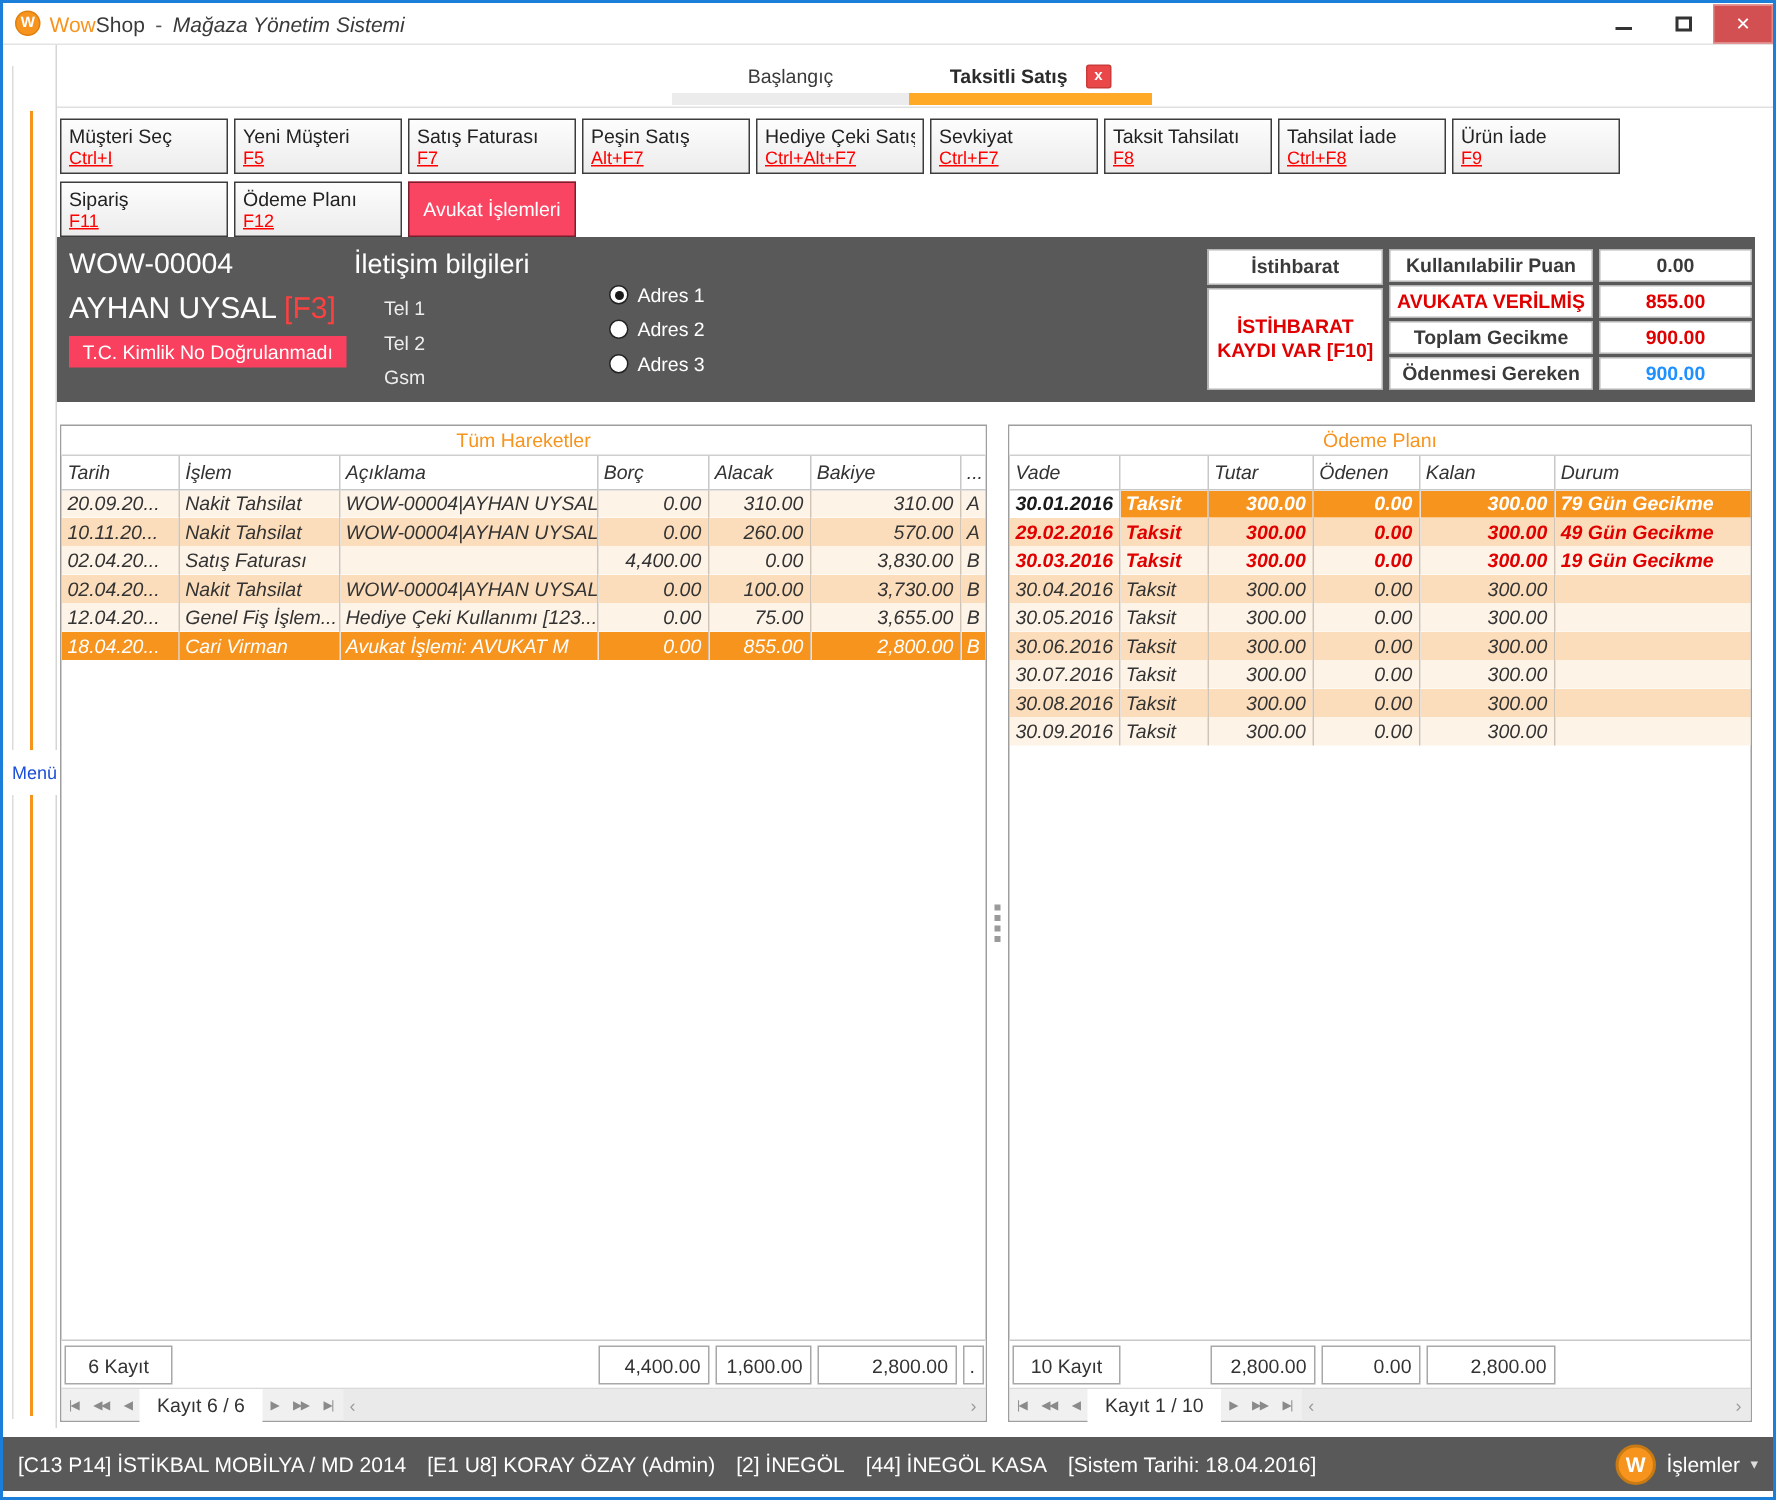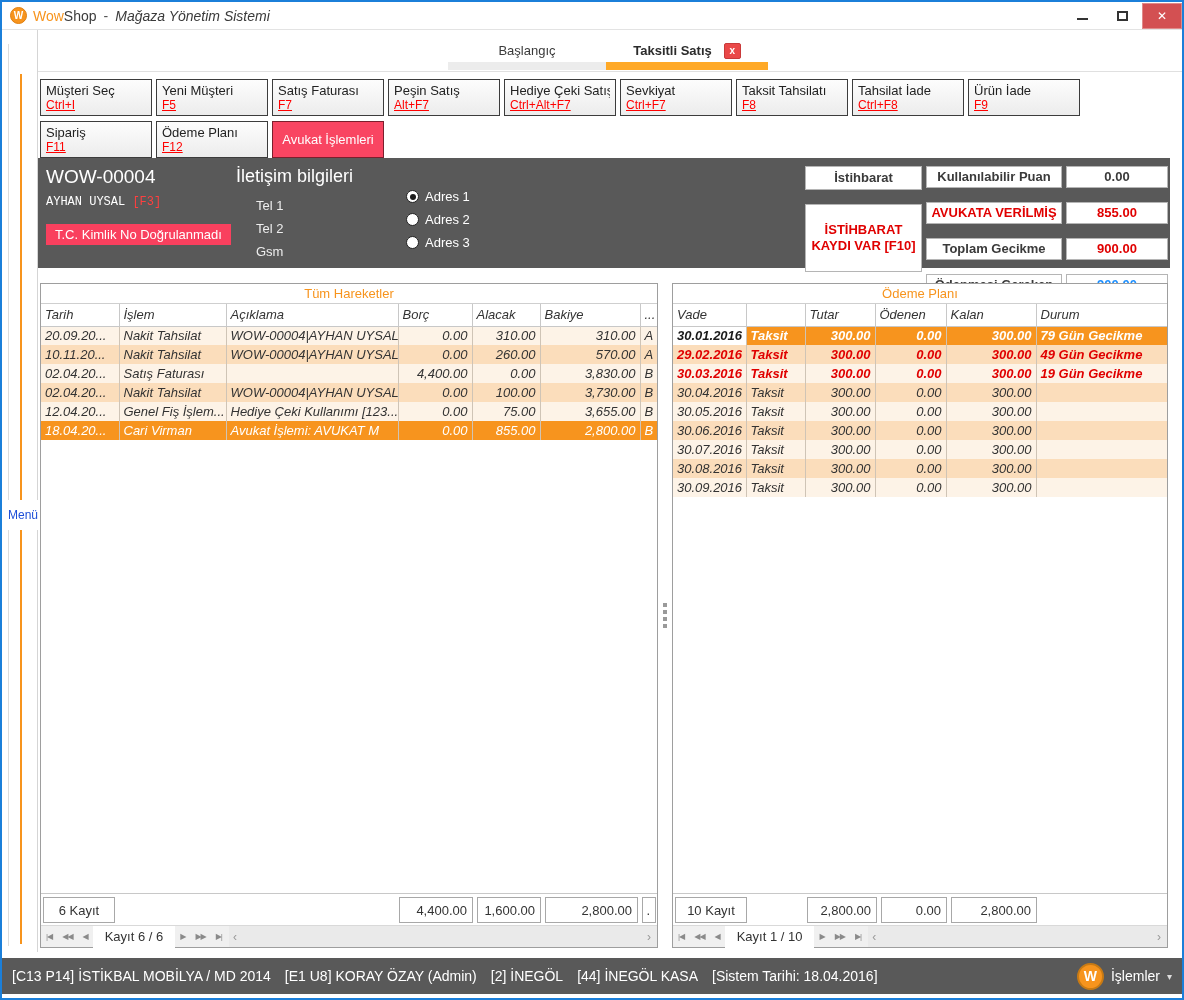--- a/index.html
+++ b/index.html
@@ -45,31 +45,31 @@
   .tb-row1 { top:7px; } .tb-row2 { top:49px; }
   .btn { width:112px; height:37px; background:linear-gradient(#fdfdfd,#ececec); border:1px solid #3c3c3c;
     padding:2px 5px; cursor:pointer; text-align:left; }
   .btn .lbl { display:block; font-size:13px; color:#222; white-space:nowrap; overflow:hidden; }
   .btn .sc { display:block; font-size:12px; color:#f00;text-decoration:underline; }
   .btn-avukat { width:112px; height:37px; background:#F94562; border:1px solid #7a1f2d; color:#fff;
     font-size:13px; display:flex; align-items:center; justify-content:center; cursor:pointer; white-space:nowrap;}
   
   .custpanel { position:absolute; left:36px; top:156px; width:1132px; height:110px; background:#595959; }
   .cust-code { position:absolute; left:8px; top:8px; color:#fff; font-size:19px; }
-  .cust-name { position:absolute; left:8px; top:37px; color:#fff; font-size:12px;font-family:Liberation Mono, monospace; }
+  .cust-name { position:absolute; left:8px; top:37px; color:#fff; font-size:20px; }
   .cust-name .f3 { color:#FF4040; }
   .cust-badge { position:absolute; left:8px; top:66px; background:#F9405E; color:#fff; font-size:13px;
     padding:3px 9px; }
   .contact-title { position:absolute; left:198px; top:8px; color:#fff; font-size:18px; }
   .tel-lbl { position:absolute; left:218px; color:#eee; font-size:13px; }
   .radio-row { position:absolute; left:368px; display:flex; align-items:center; color:#fff; font-size:13px; }
   .radio { width:13px; height:13px; border-radius:50%; background:#fff; margin-right:6px;
     display:inline-flex; align-items:center; justify-content:center; border:1px solid #222; }
   .radio .dot { width:6px; height:6px; border-radius:50%; background:#1a1a1a; }
-  .infobox { position:absolute; top:8px; display:grid; gap:14px; background:#595959; }
+  .infobox { position:absolute; top:8px; display:grid; gap:2px; background:#595959; }
   .ib-cell { background:#fff; border:1px solid #b5b5b5; display:flex; align-items:center; justify-content:center;
     font-weight:bold; font-size:13px; color:#3a3a3a; text-align:center; line-height:1.25; }
   .ib1 { left:767px; width:117px; height:94px; grid-template-rows:24px 68px; }
   .ib2 { left:888px; width:136px; height:94px; grid-template-rows:repeat(4,22px); }
   .ib3 { left:1028px; width:102px; height:94px; grid-template-rows:repeat(4,22px); }
   .txt-danger { color:#E00000 !important; }
   .txt-due { color:#1E90FF !important; }
   
   .menustrip { position:absolute; left:0; top:28px; width:36px; height:922px; background:#fff;
     border-right:1px solid #d5d5d5; }

